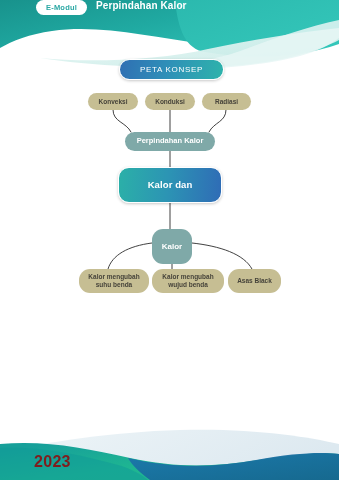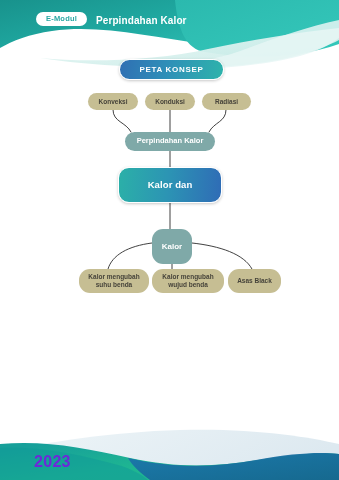--- a/index.html
+++ b/index.html
@@ -30,21 +30,21 @@
     top: 0; left: 0;
     width: 339px; height: 80px;
     z-index: 1;
   }
   #header-bar {
     position: absolute;
     top: 0; left: 0;
     width: 339px;
     height: 26px;
     display: flex;
-    align-items: flex-end;
+    align-items: flex-start;
     z-index: 3;
     padding-left: 36px;
     box-sizing: border-box;
   }
   #badge {
     background: #ffffff;
     color: #2aa8a4;
     font-size: 7.5px;
     font-weight: bold;
     letter-spacing: 0.2px;
@@ -66,21 +66,21 @@
   #footer-waves {
     position: absolute;
     bottom: 0; left: 0;
     width: 339px; height: 62px;
     z-index: 1;
   }
   #footer-year {
     position: absolute;
     left: 34px;
     bottom: 9px;
-    color: #6d28d9;
+    color: #7f1d1d;
     font-size: 16px;
     font-weight: bold;
     letter-spacing: 0.3px;
     z-index: 3;
   }
 
   
   #mindmap {
     position: absolute;
     top: 0; left: 0;
@@ -111,21 +111,21 @@
     left: 119px;
     top: 59px;
     width: 105px;
     height: 21px;
     border-radius: 12px;
     background: linear-gradient(100deg, #2f6fb3 0%, #2f8fb8 45%, #2eb3ab 100%);
     border: 1.6px solid #ffffff;
     box-shadow: 0 1px 3px rgba(0,0,0,0.22);
     color: #ffffff;
     font-size: 8px;
-    font-weight: bold;
+    font-weight: normal;
     letter-spacing: 0.7px;
   }
 
   
   .khaki {
     background: #c6be93;
     border-radius: 11px;
     color: #46433a;
     font-size: 6.5px;
     font-weight: bold;

